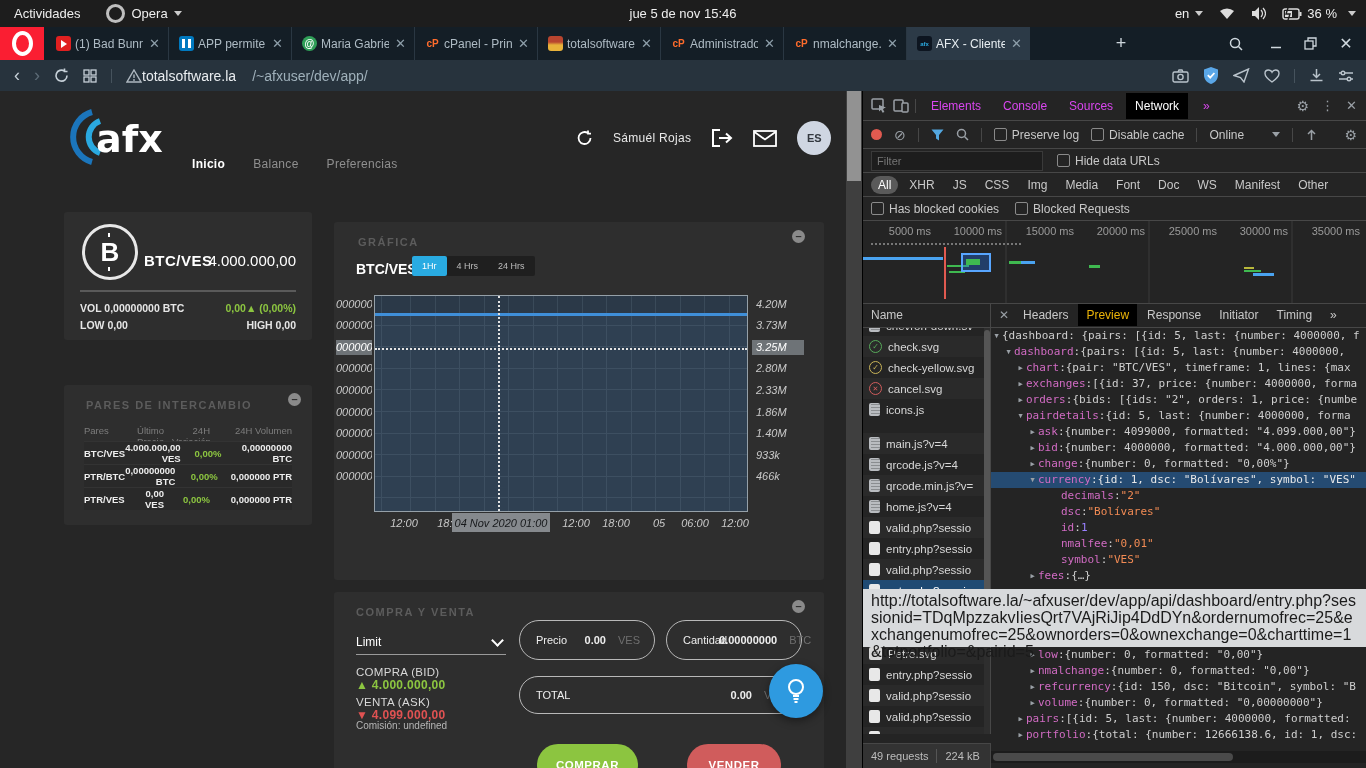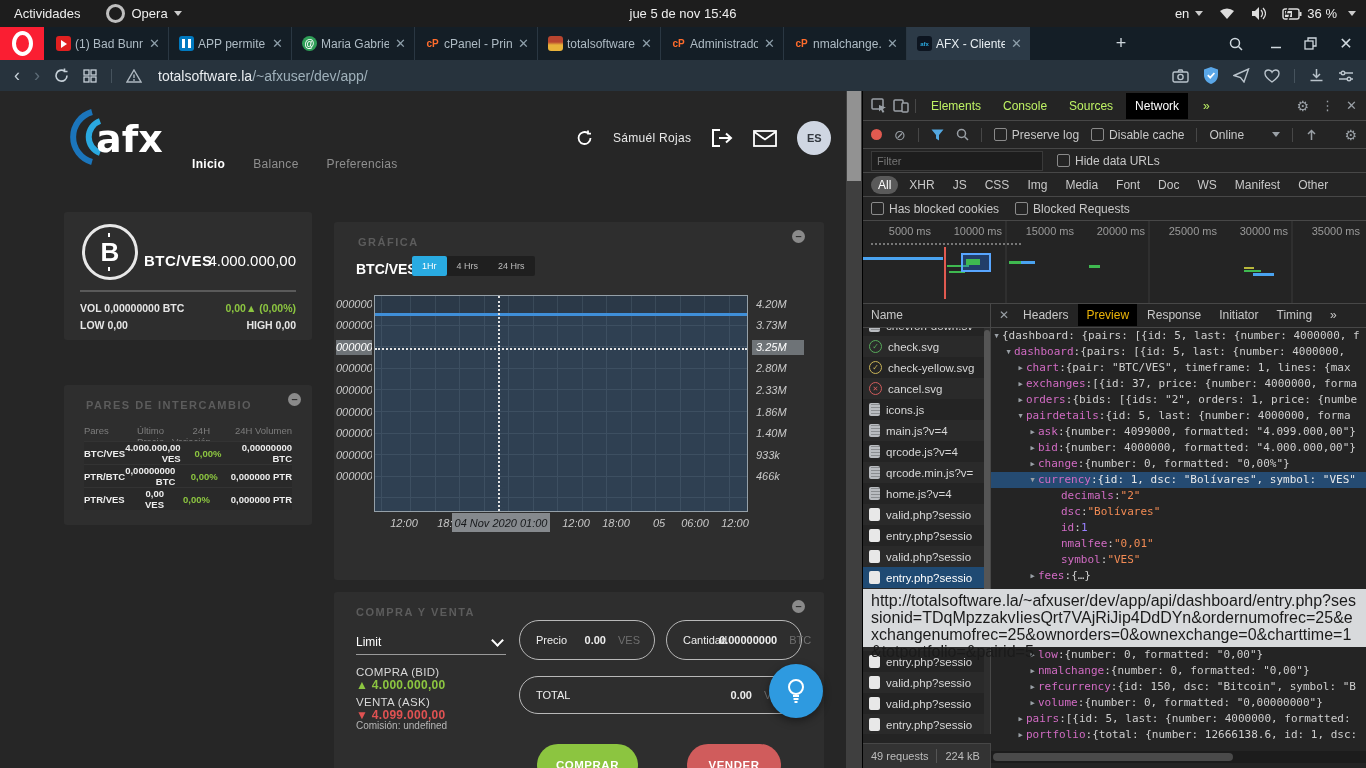--- a/index.html
+++ b/index.html
@@ -38,21 +38,21 @@
   .fav[data-icon="totalsoftware"]{background:linear-gradient(180deg,#b8452f 40%,#e8b23a 60%);}
   .fav[data-icon="afx"]{background:#0d1520;color:#2aa9e0;font-size:6px;}
   .fav[data-icon="afx"]::before{content:"afx";}
   .newtab{position:absolute;left:1106px;top:0;width:30px;height:33px;color:#cdd6dc;font-size:18px;display:flex;align-items:center;justify-content:center;}
   .strip-ico{position:absolute;top:0;height:33px;display:flex;align-items:center;justify-content:center;color:#cfd8de;}
 
   
   #addrbar{position:absolute;left:0;top:60px;width:1366px;height:31px;background:#27333d;display:flex;align-items:center;}
   .nav-ico{color:#c6d0d8;margin-left:14px;font-size:15px;}
   .dim{color:#5c6b76;}
-  .urlbox{margin-left:16px;display:flex;align-items:flex-start;font-size:14px;}
+  .urlbox{display:flex;align-items:flex-start;font-size:14px;gap:16px;}
   .url-host{color:#e9edf0;}
   .url-path{color:#9fb0ba;}
   .addr-right{position:absolute;right:12px;top:0;height:31px;display:flex;align-items:center;gap:14px;}
   .vsep{width:1px;height:14px;background:#46535d;}
 
   
   #app{position:absolute;left:4px;top:91px;width:846px;height:677px;background:#262626;overflow:hidden;}
   .panel{position:absolute;background:#2e2e2e;border-radius:3px;}
   .ptitle{color:#5c5c5c;font-weight:bold;font-size:11px;letter-spacing:1.5px;}
   .minus-btn{position:absolute;width:13px;height:13px;border-radius:50%;background:#8a8a8a;color:#2e2e2e;
@@ -130,21 +130,21 @@
   .buy{background:#8cc540;} .sell{background:#d05c5c;}
   .bulb{position:absolute;left:435px;top:72px;width:54px;height:54px;border-radius:50%;background:#2e9ae0;box-shadow:0 3px 8px rgba(0,0,0,.4);display:flex;align-items:center;justify-content:center;z-index:5;}
   
   #appscroll{position:absolute;left:846px;top:91px;width:16px;height:677px;background:#3f3f3f;}
   #appscroll .thumb{position:absolute;left:1px;top:0;width:14px;height:90px;background:#929292;}
 
   
   #devtools{position:absolute;left:862px;top:91px;width:504px;height:677px;background:#242424;color:#c8c8c8;font-size:12px;border-left:1px solid #000;}
   .dtrow{display:flex;align-items:center;box-sizing:border-box;}
   #dt-tabs{height:30px;border-bottom:1px solid #474747;padding-left:8px;gap:6px;}
-  .dtpanel{padding:6px 9px;color:#bef264;}
+  .dtpanel{padding:6px 9px;color:#d946ef;}
   .dtpanel[data-state="active"]{background:#000;color:#fff;}
   #dt-nettools{height:28px;border-bottom:1px solid #474747;padding-left:8px;gap:12px;}
   .rec{width:11px;height:11px;border-radius:50%;background:#e05a50;}
   .ckb{width:11px;height:11px;border:1px solid #8a8a8a;border-radius:2px;flex:none;margin-right:5px;}
   .cklabel{display:flex;align-items:center;color:#c8c8c8;}
   #dt-filter{height:24px;border-bottom:1px solid #474747;padding-left:8px;gap:14px;}
   .filter-input{width:160px;height:16px;background:#1d1d1d;border:1px solid #3a3a3a;color:#8a8a8a;font-size:11px;padding:1px 5px;}
   #dt-pills{height:24px;border-bottom:1px solid #474747;padding-left:8px;gap:4px;}
   .pillf{padding:2px 7px;border-radius:9px;color:#c8c8c8;font-size:12px;}
   .pillf[data-state="active"]{background:#5a5a5a;color:#fff;}
@@ -713,21 +713,21 @@
         <div class="req" style="margin-top:0;" data-state="">
           <span class="ric" data-icon="cxr"></span>
           <span>cancel.svg</span>
         </div>
 
         <div class="req" style="margin-top:0;" data-state="">
           <span class="ric" data-icon="js"></span>
           <span>icons.js</span>
         </div>
 
-        <div class="req" style="margin-top:0;" data-state="">
+        <div class="req" style="margin-top:13px;" data-state="">
           <span class="ric" data-icon="js"></span>
           <span>main.js?v=4</span>
         </div>
 
         <div class="req" style="margin-top:0;" data-state="">
           <span class="ric" data-icon="js"></span>
           <span>qrcode.js?v=4</span>
         </div>
 
         <div class="req" style="margin-top:0;" data-state="">

